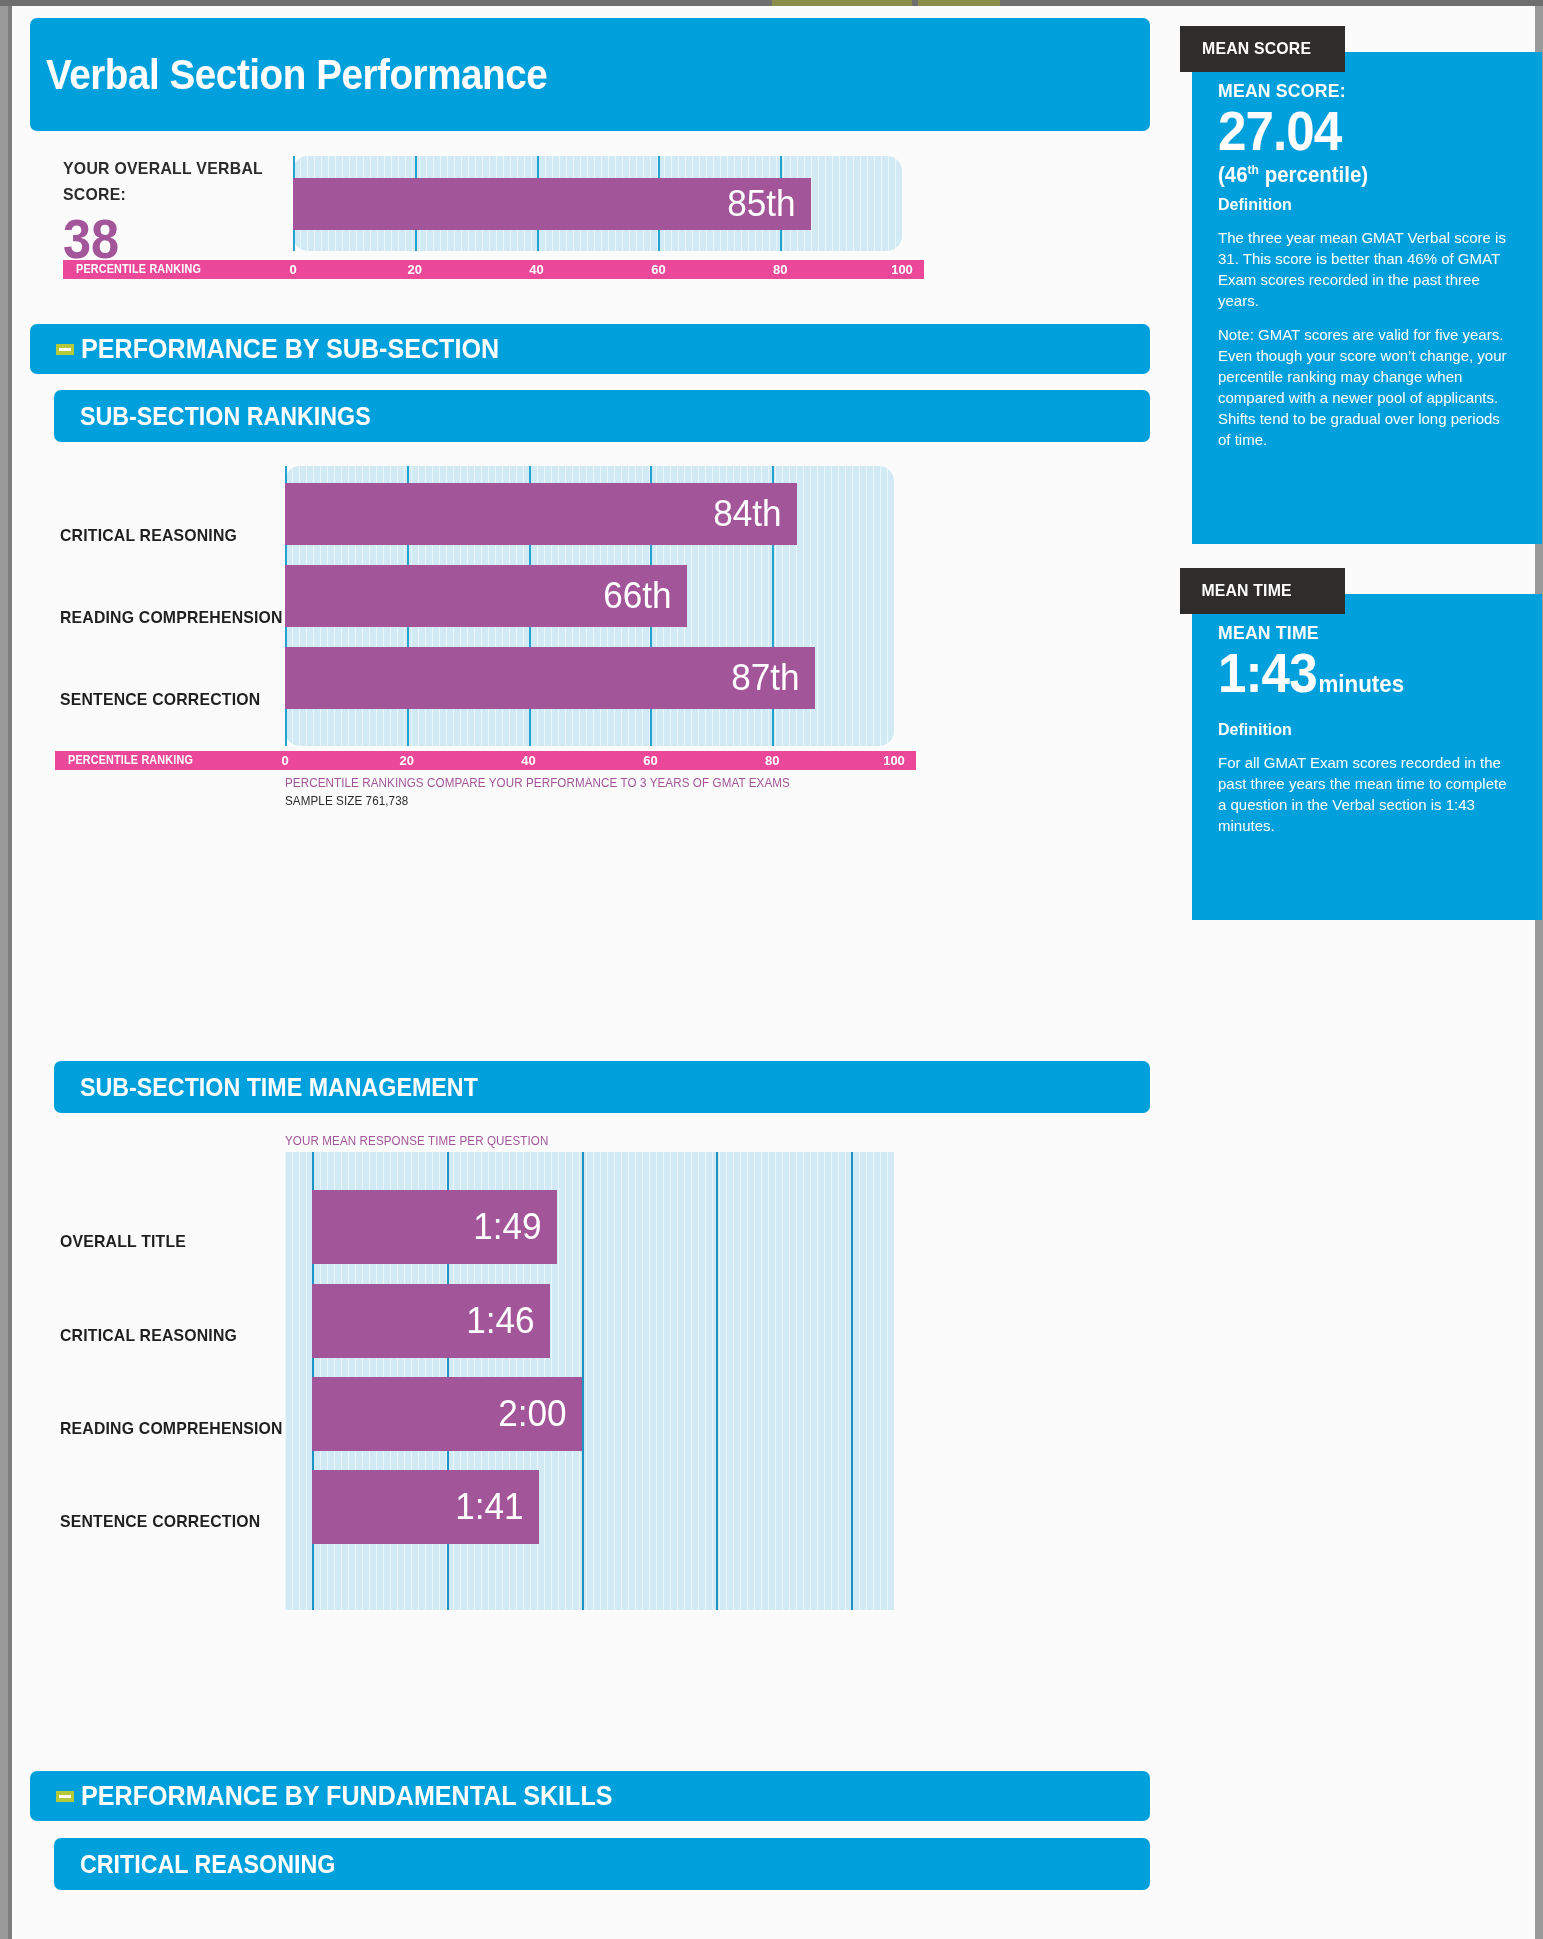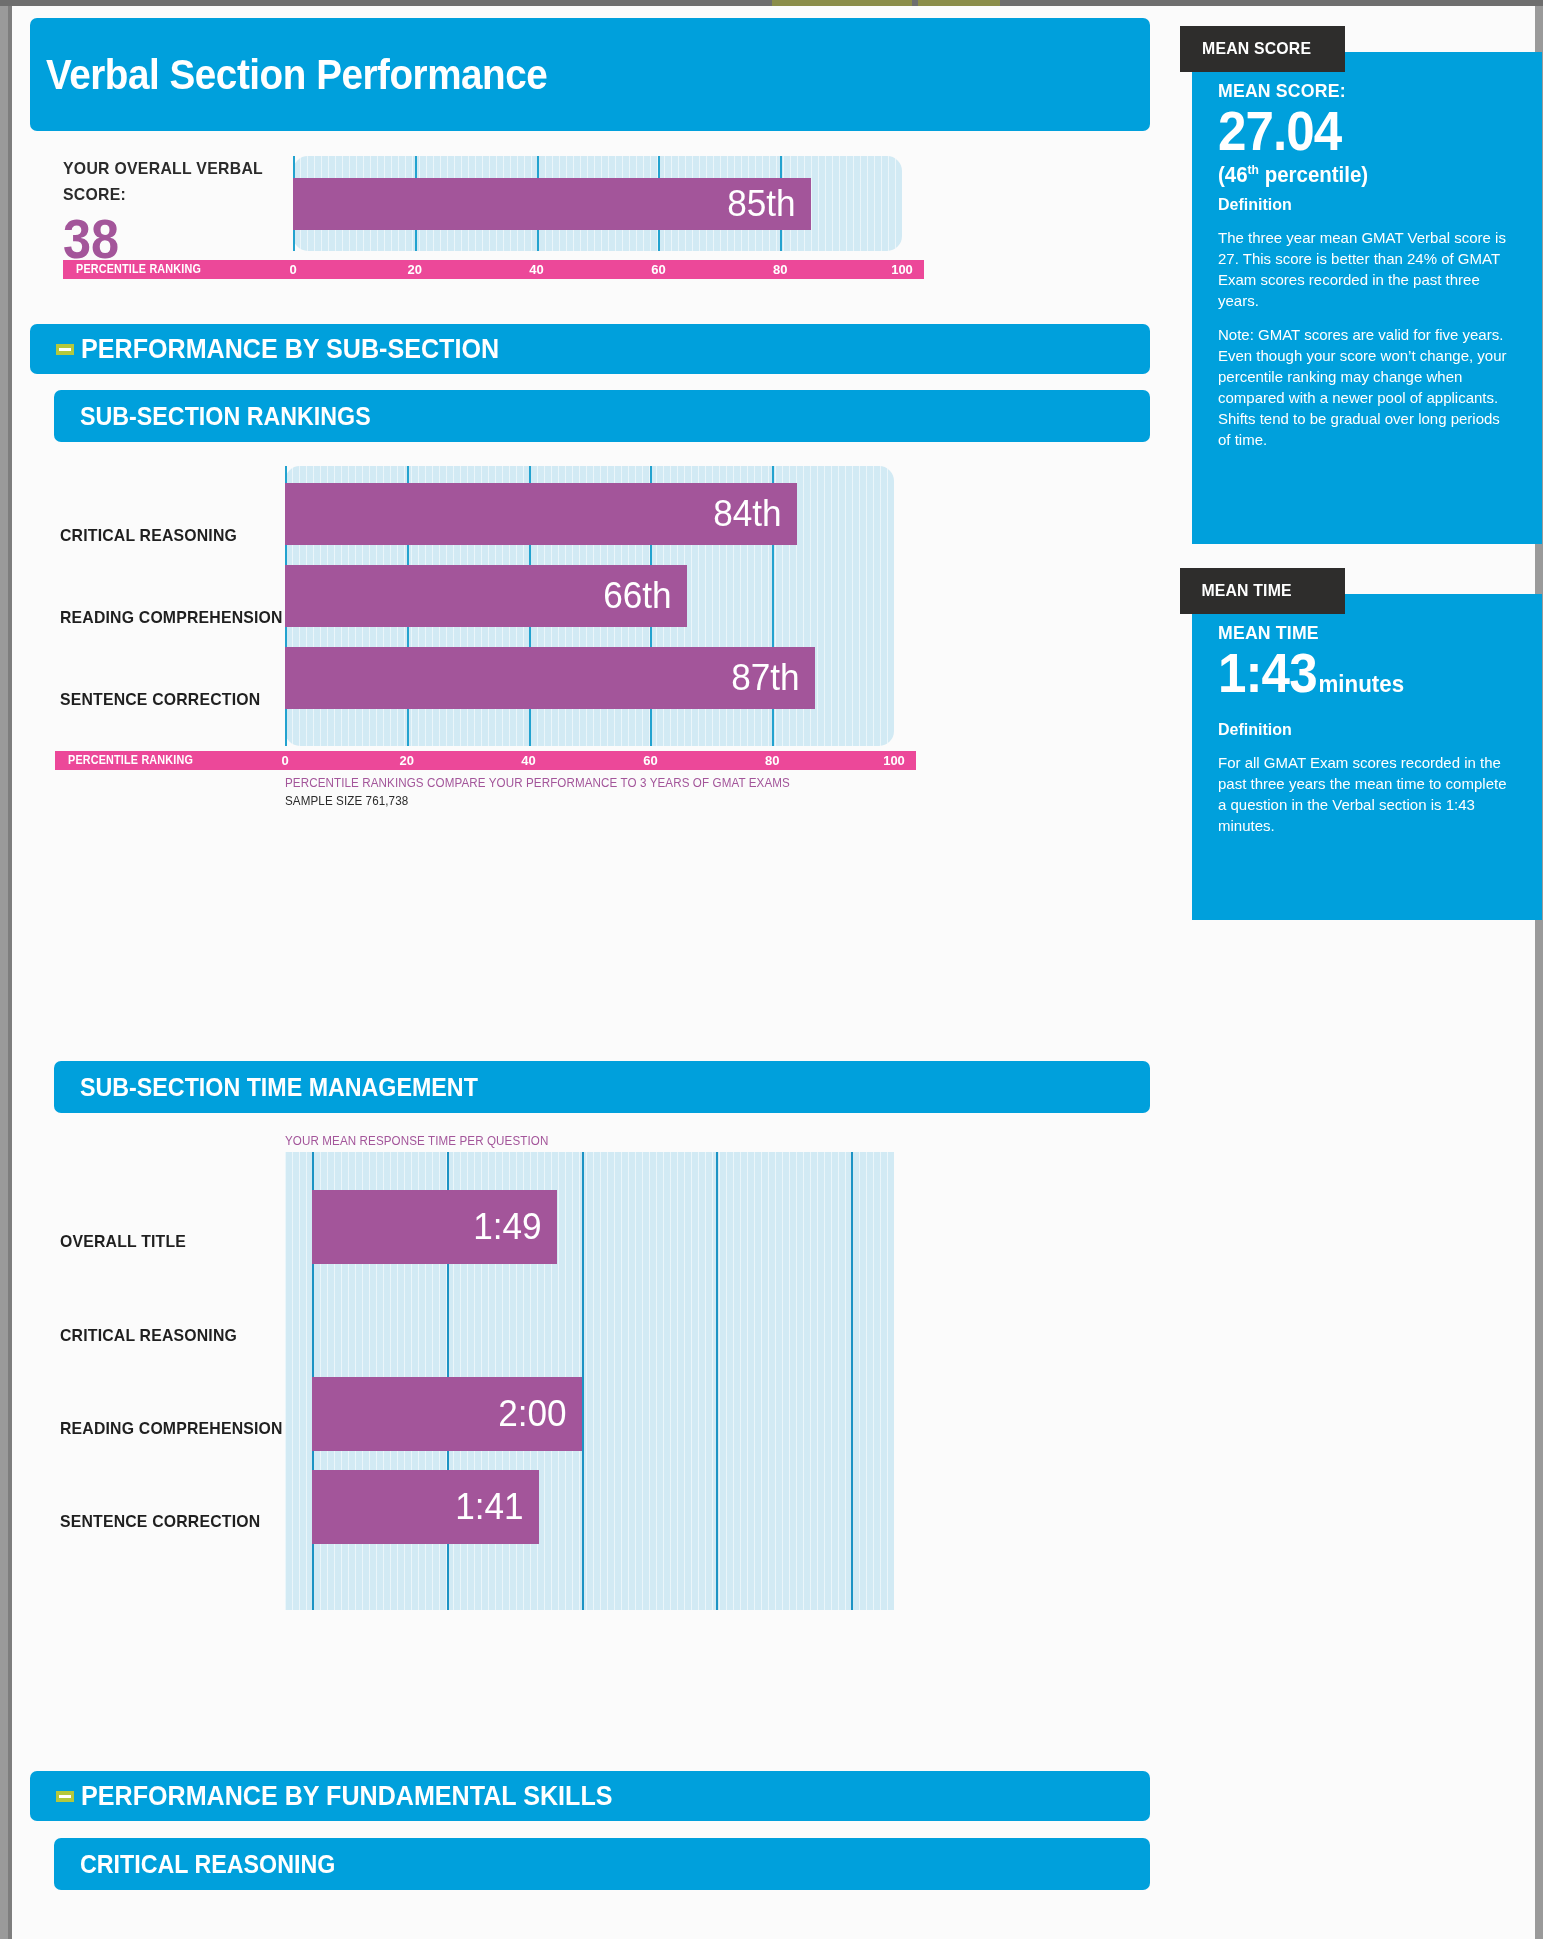--- a/index.html
+++ b/index.html
@@ -494,20 +494,23 @@
       <div id="time-plot">
         <div class="gridline" style="left:27px;"></div>
         <div class="gridline" style="left:161.8px;"></div>
         <div class="gridline" style="left:296.6px;"></div>
         <div class="gridline" style="left:431.4px;"></div>
         <div class="gridline" style="left:566.2px;"></div>
 
         <div class="bar" style="left:27px; top:38px;  height:74px; width:244.9px;">
           <span class="bar-value">1:49</span>
         </div>
+        <div class="bar" style="left:27px; top:132px; height:74px; width:238.2px;">
+          <span class="bar-value">1:46</span>
+        </div>
         <div class="bar" style="left:27px; top:225px; height:74px; width:269.6px;">
           <span class="bar-value">2:00</span>
         </div>
         <div class="bar" style="left:27px; top:318px; height:74px; width:226.9px;">
           <span class="bar-value">1:41</span>
         </div>
       </div>
 
     </div>
 
@@ -523,21 +526,21 @@
   </div>
 
   <div id="right-col">
 
     <div id="mean-score-card" class="side-card">
       <div id="mean-score-body" class="side-body">
         <div class="side-kicker">MEAN SCORE:</div>
         <div class="side-bignum">27.04</div>
         <div class="side-subnum"><span>(46</span><sup>th</sup><span> percentile)</span></div>
         <div class="side-deflabel">Definition</div>
-        <div class="side-para">The three year mean GMAT Verbal score is 27. This score is better than 24% of GMAT Exam scores recorded in the past three years.</div>
+        <div class="side-para">The three year mean GMAT Verbal score is 31. This score is better than 46% of GMAT Exam scores recorded in the past three years.</div>
         <div class="side-para">Note: GMAT scores are valid for five years. Even though your score won’t change, your percentile ranking may change when compared with a newer pool of applicants. Shifts tend to be gradual over long periods of time.</div>
       </div>
       <div id="mean-score-tab" class="side-tab">
         <span class="side-tab-text">MEAN SCORE</span>
       </div>
     </div>
 
     <div id="mean-time-card" class="side-card">
       <div id="mean-time-body" class="side-body">
         <div class="side-kicker">MEAN TIME</div>

